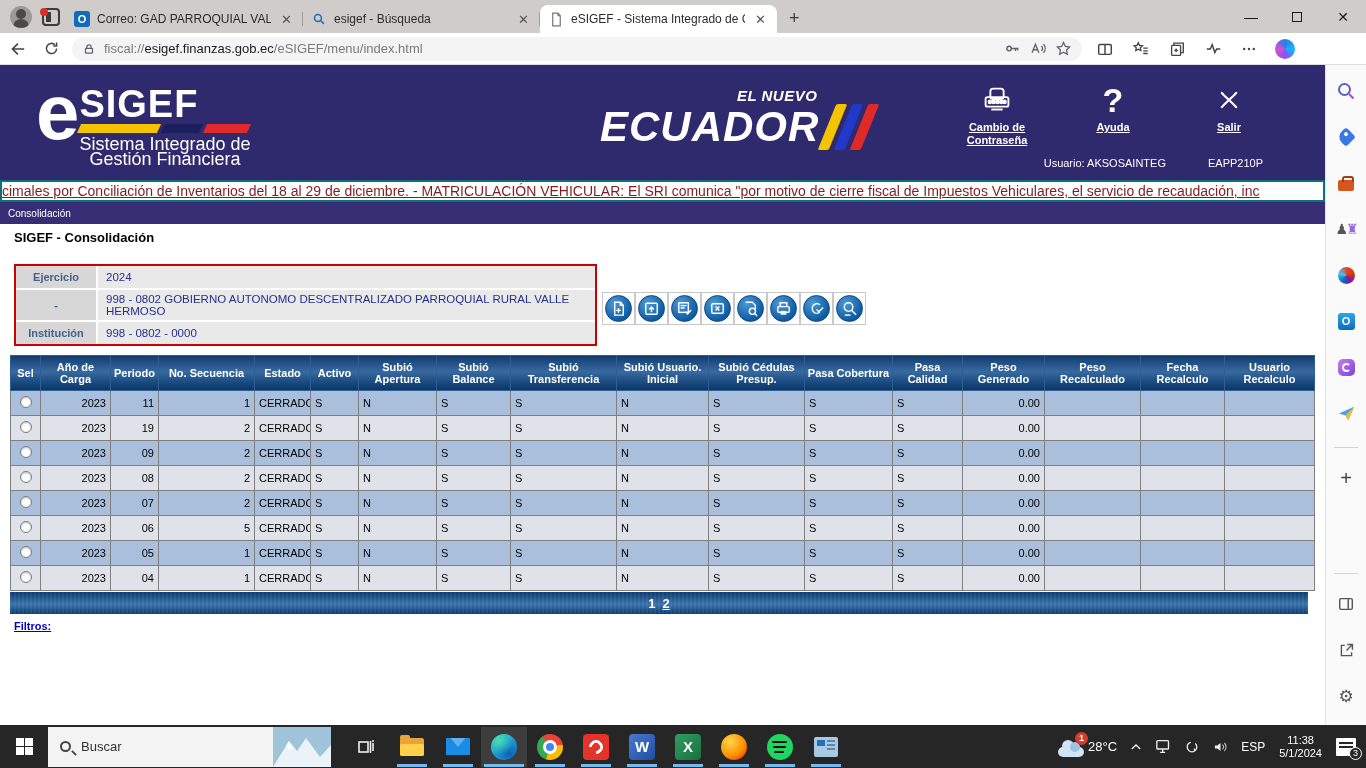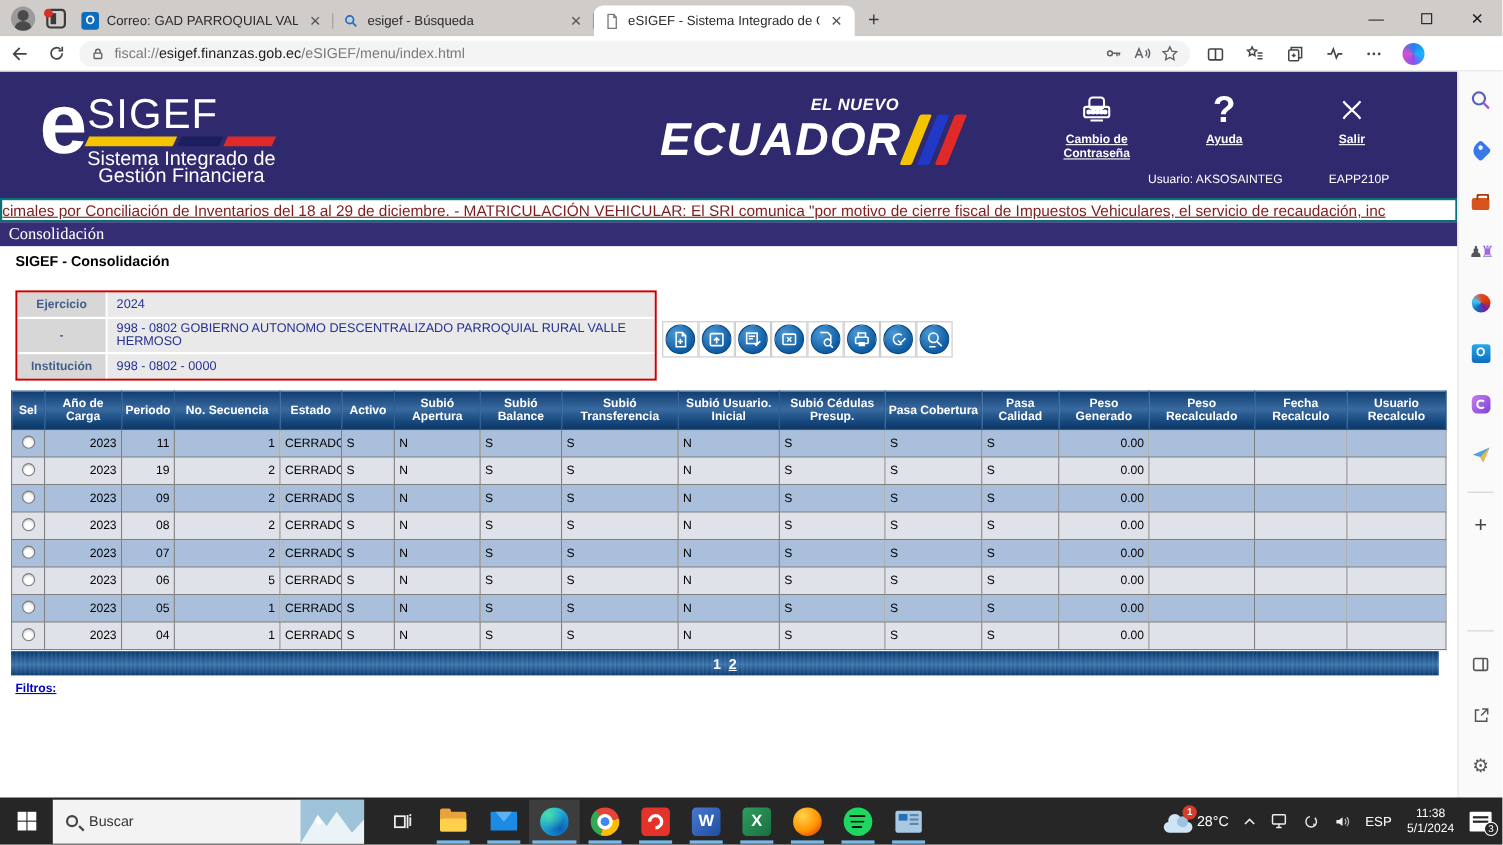--- a/index.html
+++ b/index.html
@@ -36,42 +36,42 @@
   .copilot { width:20px; height:20px; border-radius:50%; background:conic-gradient(#2b7de9,#12b8ff,#8e4ff0,#d84fd0,#2b7de9); }
 
   svg.ic { display:block; }
 
   
   .app { position:absolute; top:65px; left:0; width:1325px; height:663px; background:#fff; overflow:hidden; }
   .app-header { height:115px; background:#2f296e; position:relative; color:#fff; }
   .brand { position:absolute; left:36px; top:8px; display:flex; }
   .brand-e { font-size:78px; font-weight:bold; line-height:78px; letter-spacing:-4px; }
   .brand-right { margin-left:4px; margin-top:14px; }
-  .brand-name { font-size:38px; font-weight:normal; letter-spacing:1px; line-height:34px; }
+  .brand-name { font-size:38px; font-weight:bold; letter-spacing:1px; line-height:34px; }
   .brand-bars { display:flex; height:9px; margin:3px 0 4px 0; }
   .bar-y { width:80px; background:#f5c400; transform:skewX(-25deg); }
   .bar-b { width:38px; background:#1b1f5e; transform:skewX(-25deg); margin-left:4px; }
   .bar-r { width:44px; background:#e02a2a; transform:skewX(-25deg); margin-left:4px; }
   .brand-tag { font-size:18px; line-height:15px;text-align:center; }
   .govlogo { position:absolute; left:600px; top:22px; font-style:italic; font-weight:bold; }
   .gov-top { font-size:15px; text-align:right; margin-right:58px; letter-spacing:.5px; }
   .gov-main { font-size:42px; line-height:40px; letter-spacing:1px; display:flex; align-items:center; }
   .gov-stripes { display:flex; margin-left:8px; }
   .gov-stripes span { width:11px; height:46px; transform:skewX(-22deg); margin-right:5px; border-radius:2px; }
   .hdr-actions { position:absolute; right:55px; top:14px; display:flex; gap:34px; text-align:center; }
   .hdr-action { width:82px; cursor:pointer; }
   .hdr-action .aicon { height:42px; display:flex; align-items:center; justify-content:center; }
   .hdr-action .albl { font-size:11px; font-weight:bold; text-decoration:underline; line-height:13px; }
   .hdr-userline { position:absolute; right:62px; top:92px; display:flex; gap:42px; font-size:11px; font-weight:normal; }
   .qmark { font-size:34px; font-weight:bold; }
 
   .marquee { height:22px; background:#fff; border:2px solid #0c7078; overflow:hidden; display:flex; align-items:center; }
   .marquee span { font-size:14px; color:#7f1d1d; white-space:nowrap;text-decoration:underline; }
   .menubar { height:22px; background:#352e74; display:flex; align-items:center; padding-left:8px; }
-  .menubar .mitem { color:#fff; font-size:15px; cursor:pointer;font-family:Liberation Serif, serif; }
+  .menubar .mitem { color:#fff; font-size:10px; cursor:pointer; }
 
   .content { position:absolute; top:159px; left:0; width:1325px; bottom:0; background:#fff; }
   .pg-title { position:absolute; left:14px; top:6px; font-size:13px; font-weight:bold; color:#000; }
   .pg-sub { position:absolute; left:14px; top:40px; font-size:11px; color:#000; }
 
   .form-box { position:absolute; left:14px; top:40px; width:583px; border:2px solid #cc0000; background:#fff; }
   .form-row { display:flex; border-bottom:2px solid #fff; }
   .form-row:last-child { border-bottom:none; }
   .form-lbl { width:82px; background:#d7d7d7; color:#44608a; font-weight:bold; font-size:11px; display:flex; align-items:center; justify-content:center; border-right:2px solid #fff; }
   .form-val { flex:1; background:#e9e9e9; color:#25308f; font-size:11.5px; display:flex; align-items:center; padding:3px 8px; min-height:22px; }

